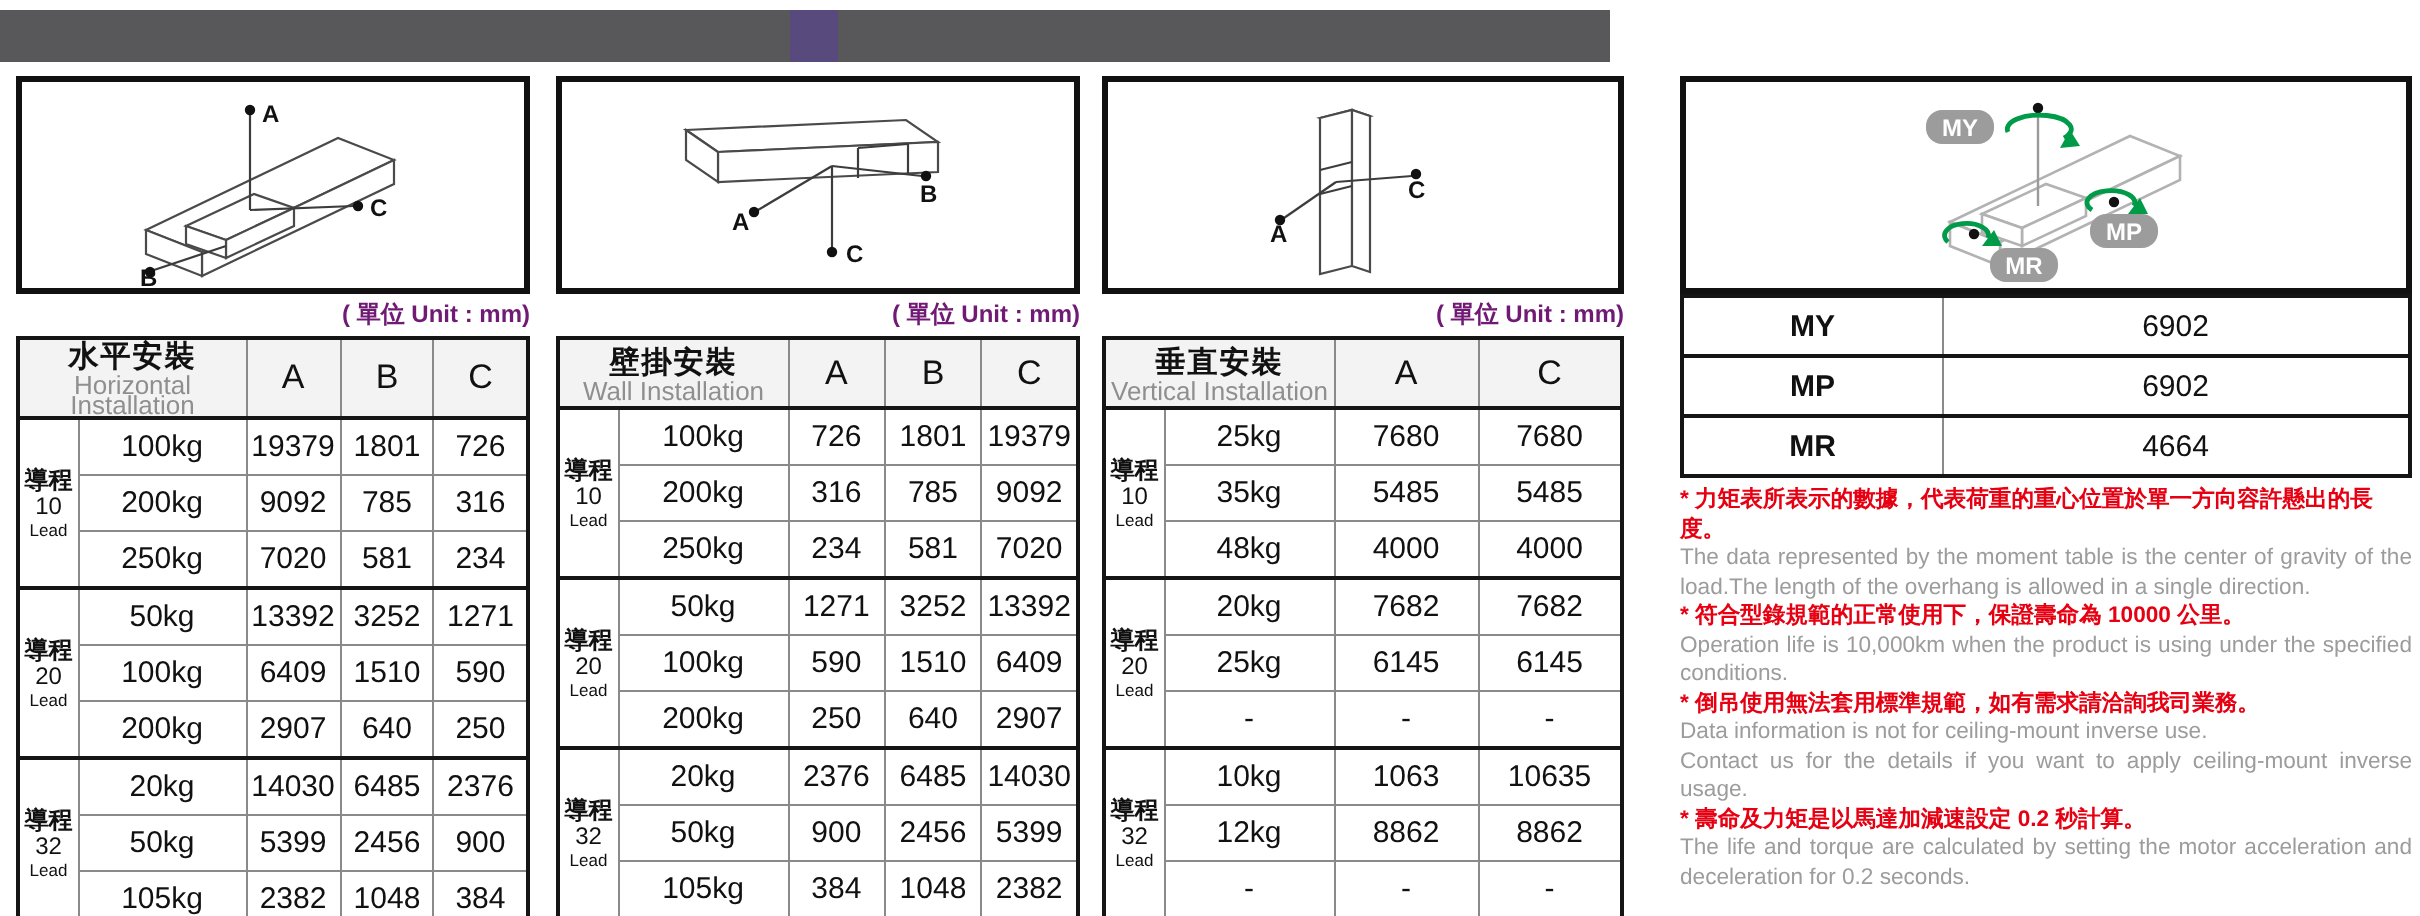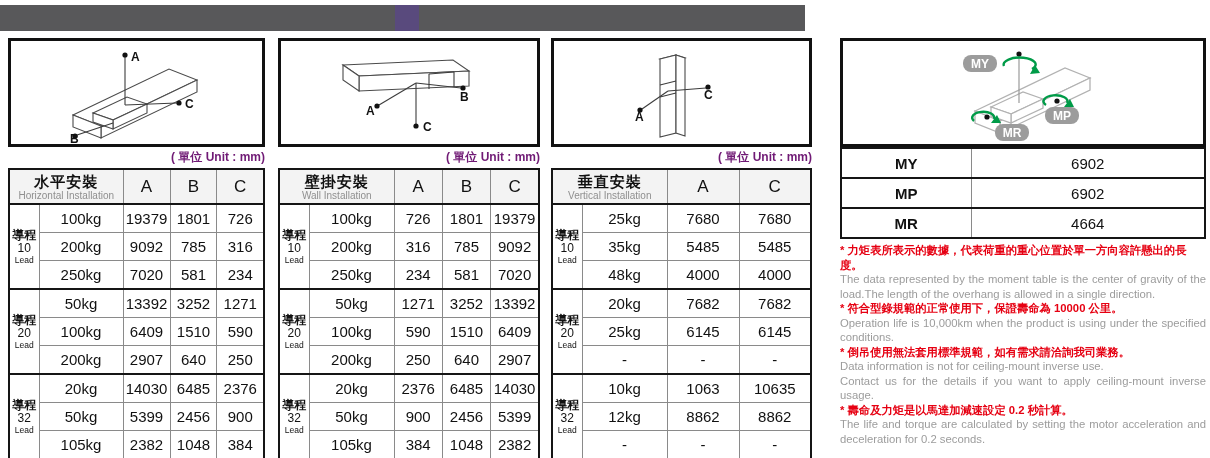--- a/index.html
+++ b/index.html
@@ -32,21 +32,21 @@
   table.ov th,table.ov td{border:1px solid #8a8a8a;padding:0;text-align:center;vertical-align:middle;}
   table.ov thead tr{border-bottom:2px solid #151515;}
   table.ov thead th{height:33px;background:#f3f3f3;}
   table.ov tbody td{height:27px;font-size:15px;background:#fff;}
   table.ov tr.gs td{border-top:2px solid #151515;}
   td.lead{background:#f3f3f3;}
   .lz{display:block;font-size:12px;font-weight:bold;line-height:13px;}
   .ln{display:block;font-size:12px;line-height:13px;}
   .le{display:block;font-size:8.5px;line-height:10px;}
   .izh{display:block;font-size:15px;font-weight:bold;line-height:18px;letter-spacing:1px;}
-  .ien{display:block;font-size:10px;font-weight:normal;color:#8f8f8f;line-height:10px;}
+  .ien{display:block;font-size:13px;font-weight:normal;color:#8f8f8f;line-height:10px;}
   th.colh{font-size:17px;font-weight:normal;}
   td.load{font-size:15px;}
 
   
   table.mt{border:2px solid #151515;}
   table.mt th,table.mt td{border:1px solid #8a8a8a;border-top:2px solid #151515;border-bottom:2px solid #151515;
     height:28px;text-align:center;font-size:15px;background:#fff;padding:0;}
   table.mt th{font-weight:bold;}
 
   

